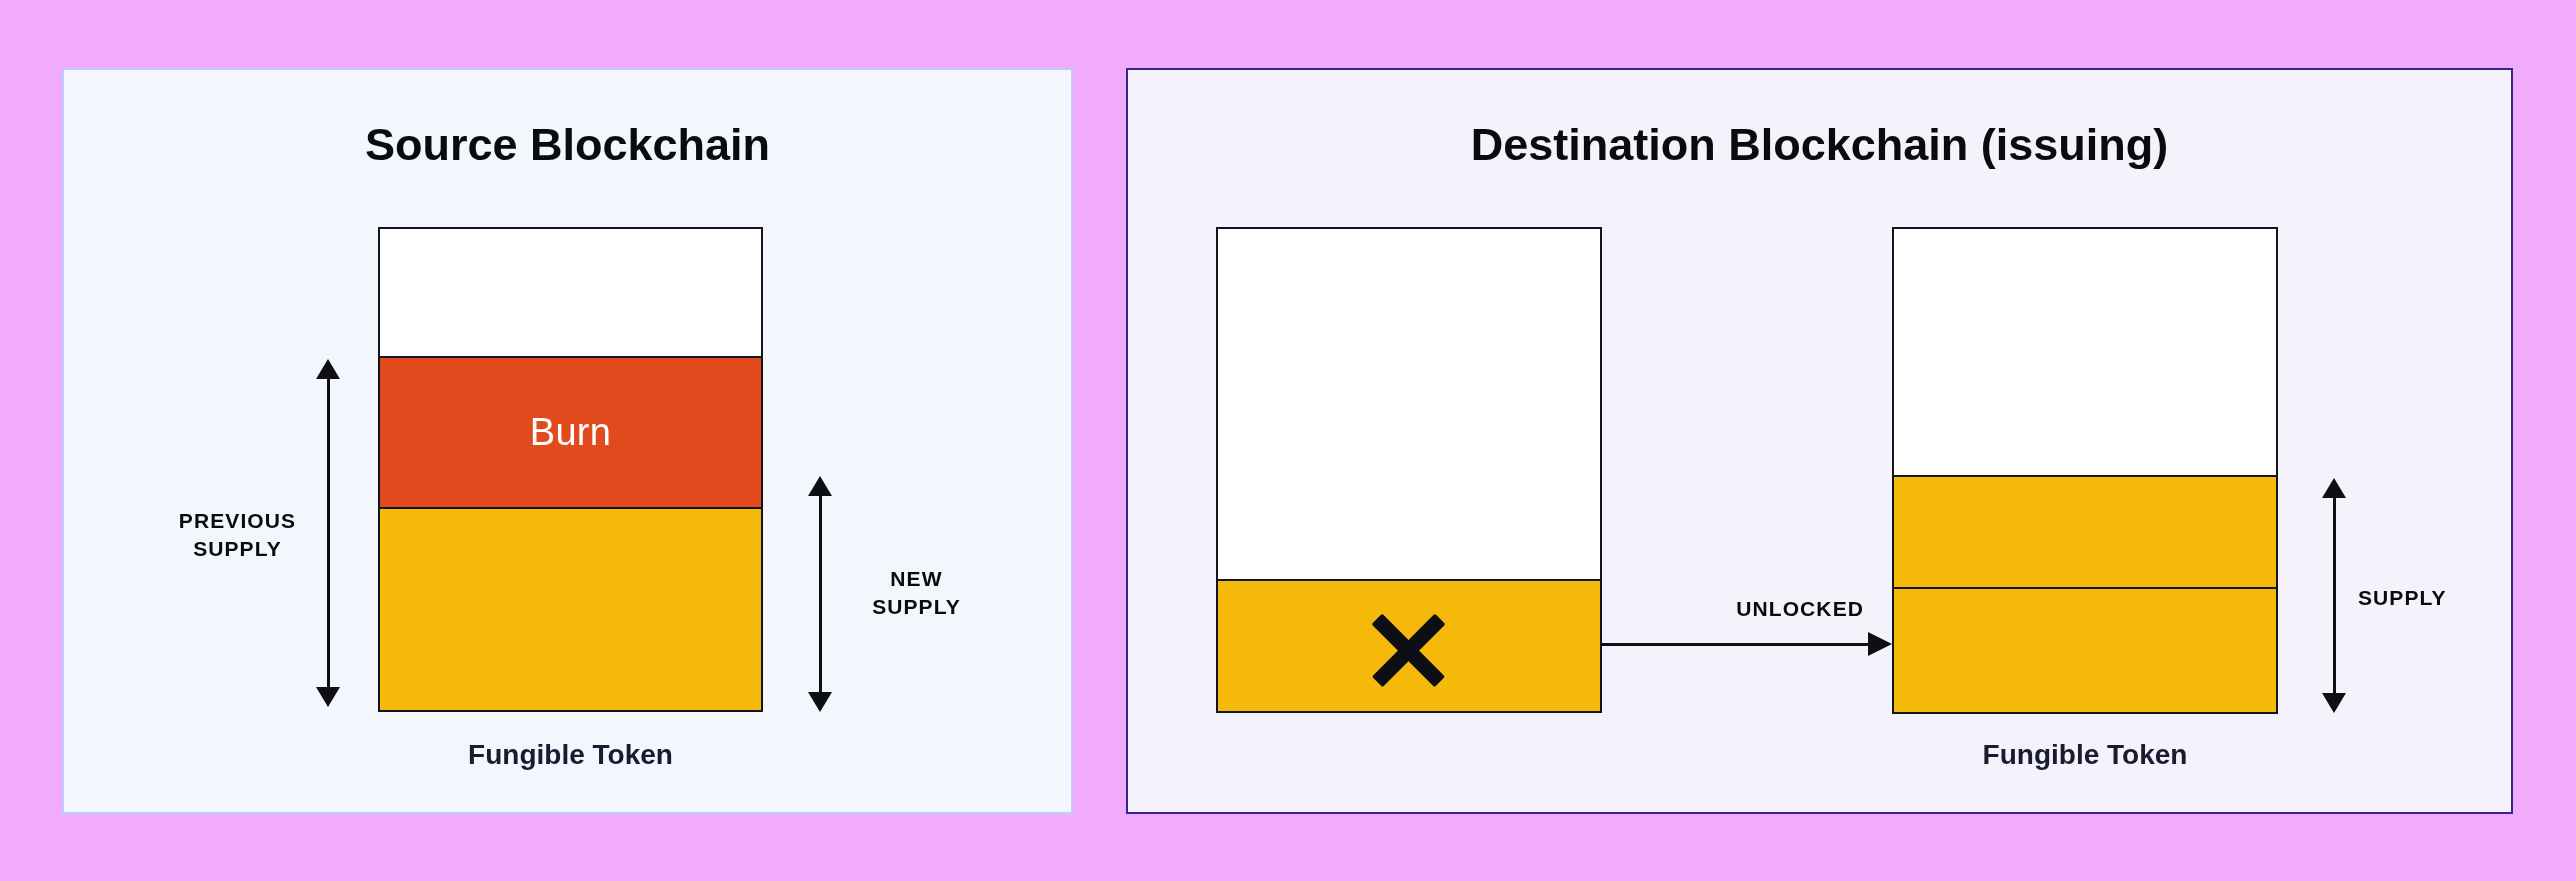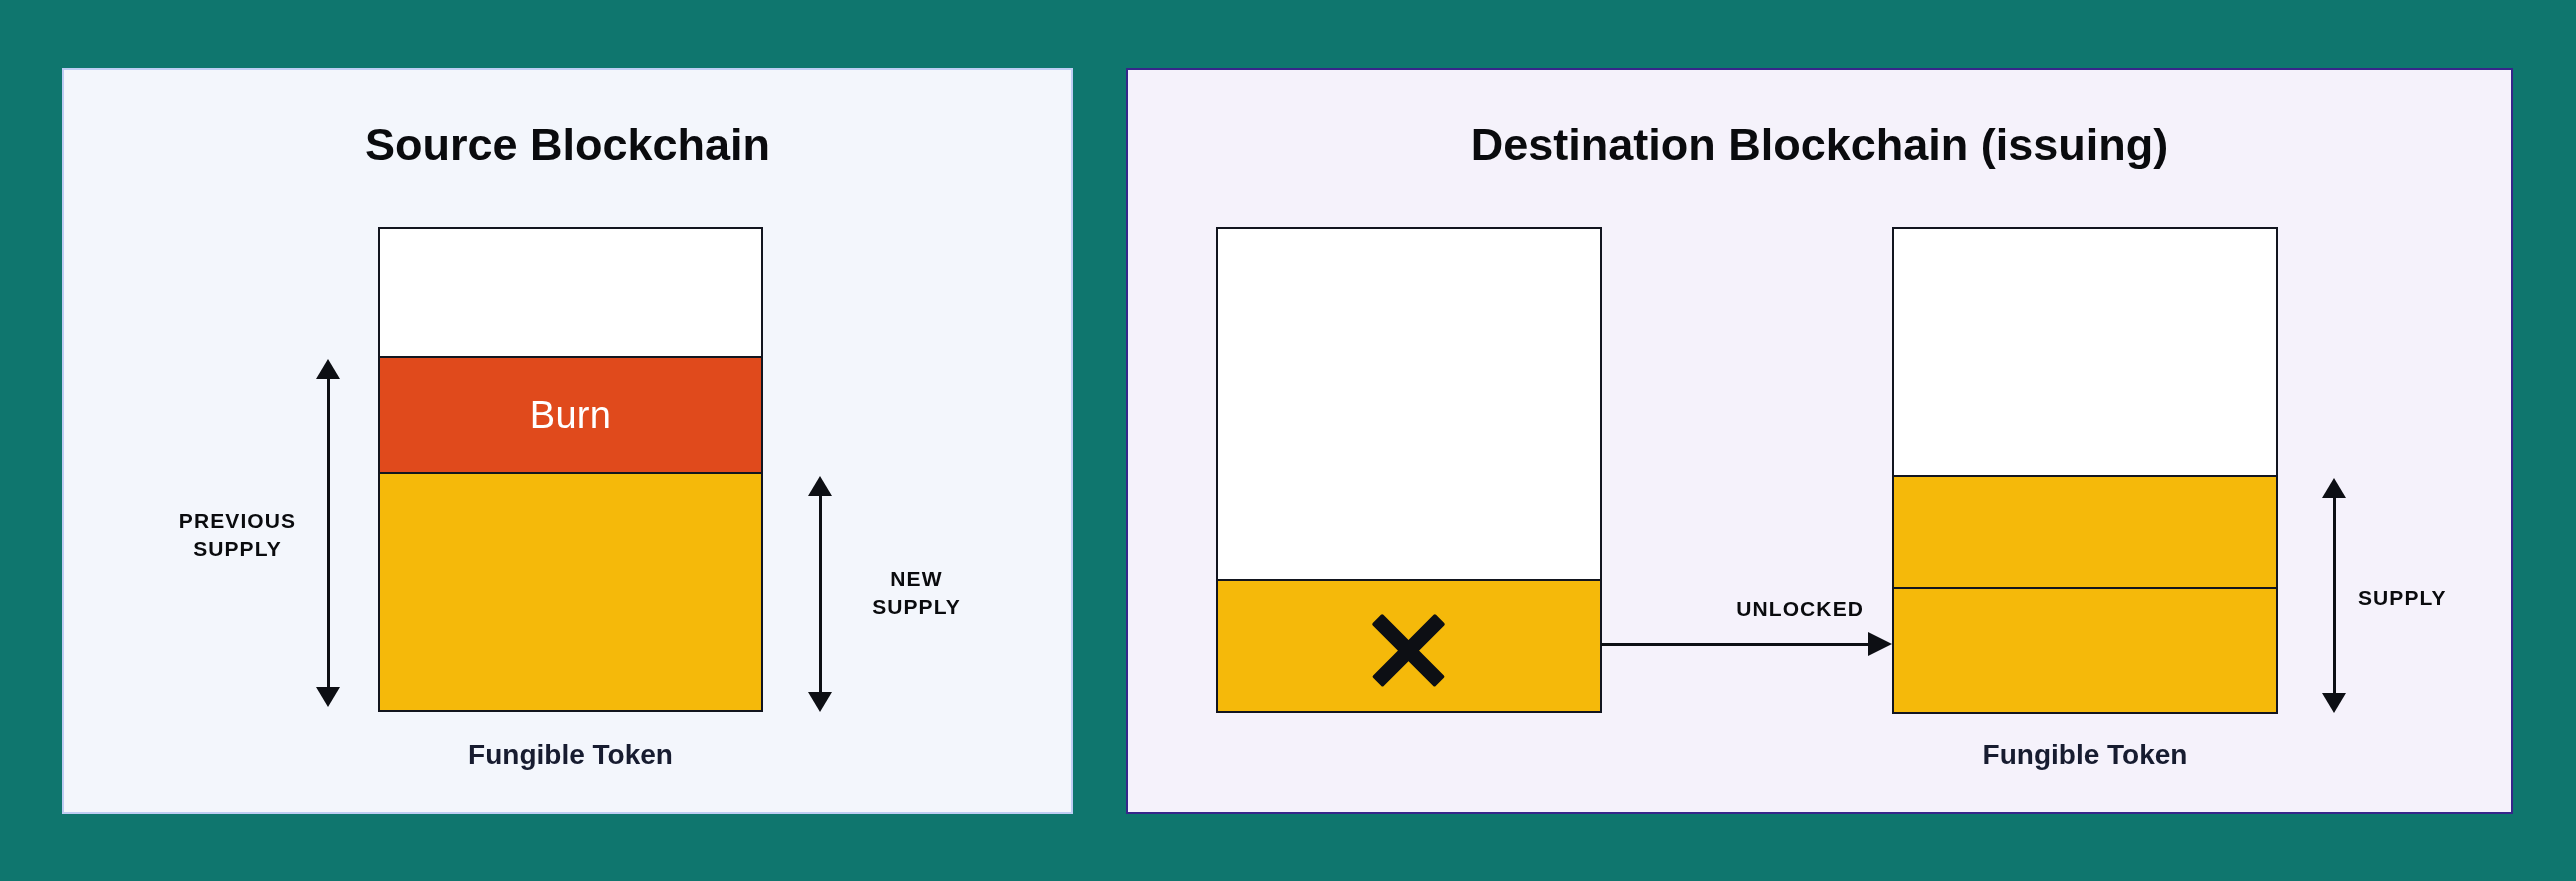--- a/index.html
+++ b/index.html
@@ -2,21 +2,21 @@
 <html style="font-size:9px"><head>
 <meta charset="utf-8">
 <style>
   * { box-sizing: border-box; margin: 0; padding: 0; }
   html, body { background: #ffffff; }
   body { font-family: "Liberation Sans", sans-serif; }
   .canvas {
     position: relative;
     width: 2576px;
     height: 881px;
-    background: #0f766e;
+    background: #f0abfc;
     overflow: hidden;
   }
 
   
   .panel { position: absolute; top: 68px; height: 746px; }
   .panel-source {
     left: 62px; width: 1011px;
     background: #F3F6FC;
     border: 2.8px solid #BECDF3;
   }
@@ -58,21 +58,21 @@
   .seg-yellow { background: #F5B90A; position: relative; }
   .burn-text {
     color: #ffffff;
     font-size: 38px;
     font-weight: 500;
     letter-spacing: 0.3px;
   }
 
   .bar-source { left: 378px; top: 227px; width: 385px; height: 485px; }
   .bar-source .s-white { height: 127px; }
-  .bar-source .s-burn  { height: 116px; }
+  .bar-source .s-burn  { height: 151px; }
   .bar-source .s-yellow{ flex: 1; }
 
   .bar-pool { left: 1216px; top: 227px; width: 386px; height: 486px; }
   .bar-pool .s-white { flex: 1; }
   .bar-pool .s-yellow { height: 132px; }
 
   .bar-token { left: 1892px; top: 227px; width: 386px; height: 487px; }
   .bar-token .s-white { height: 246px; }
   .bar-token .s-y1 { height: 112px; }
   .bar-token .s-y2 { flex: 1; }

